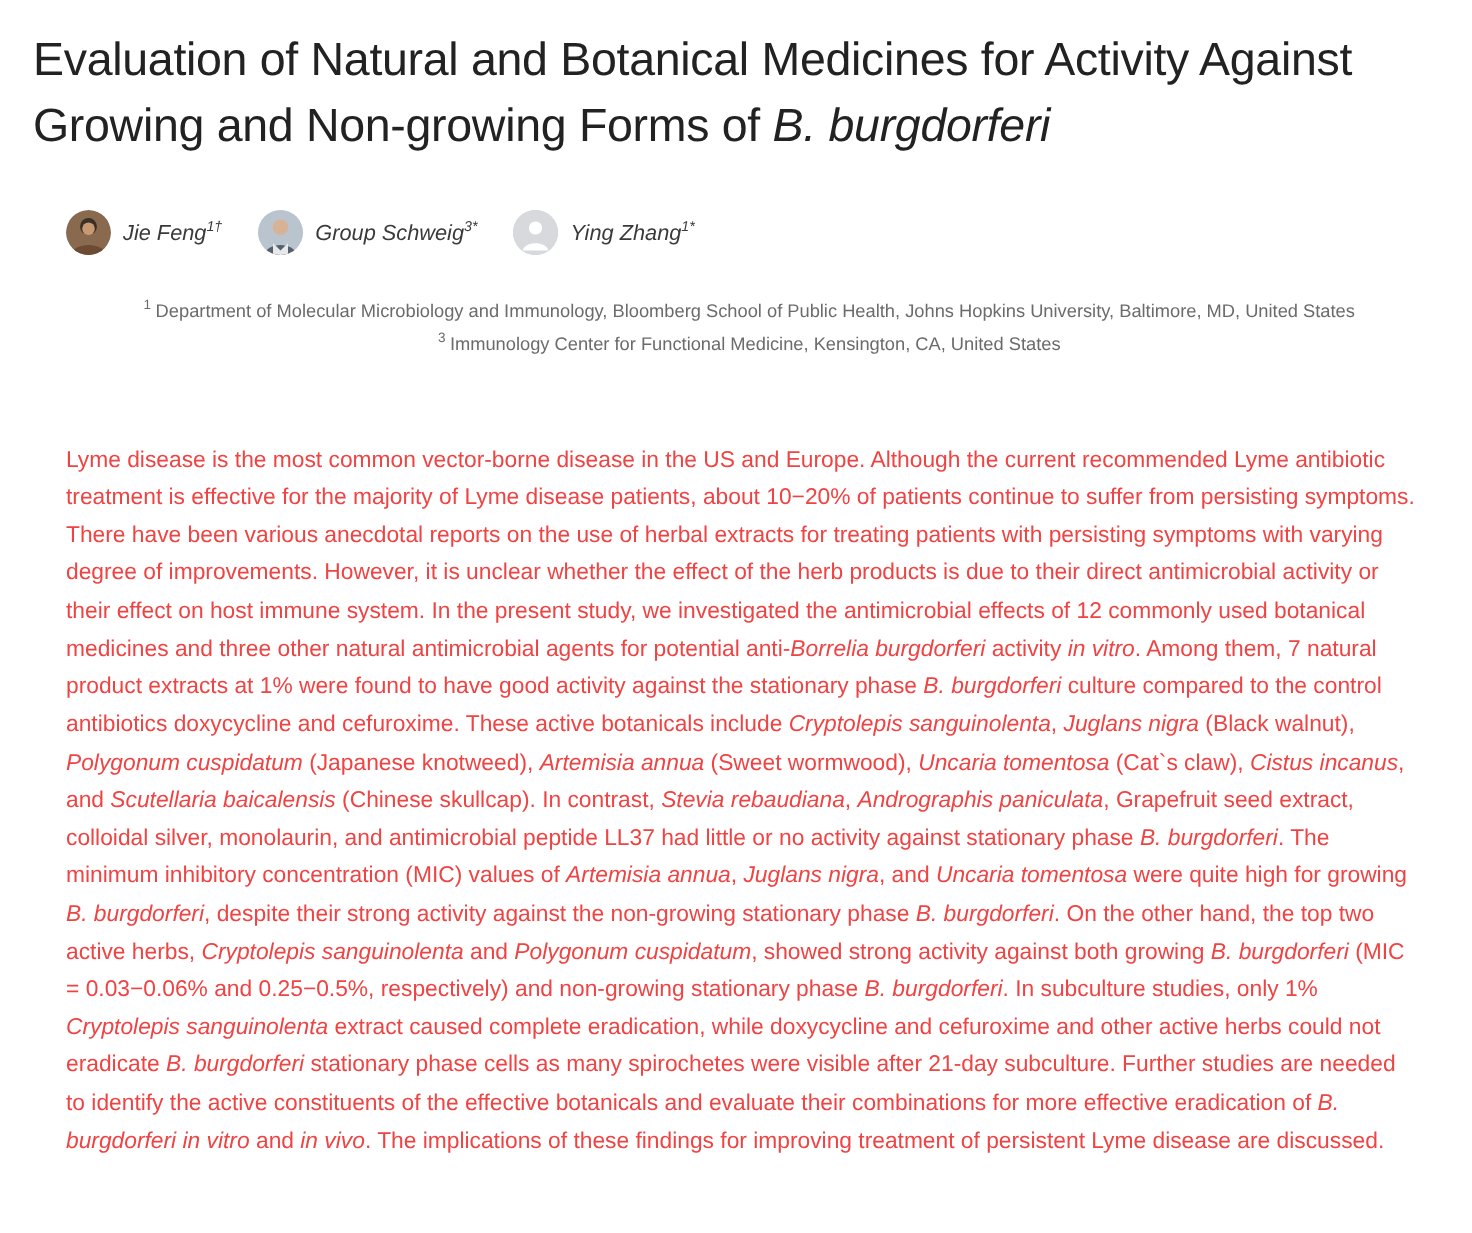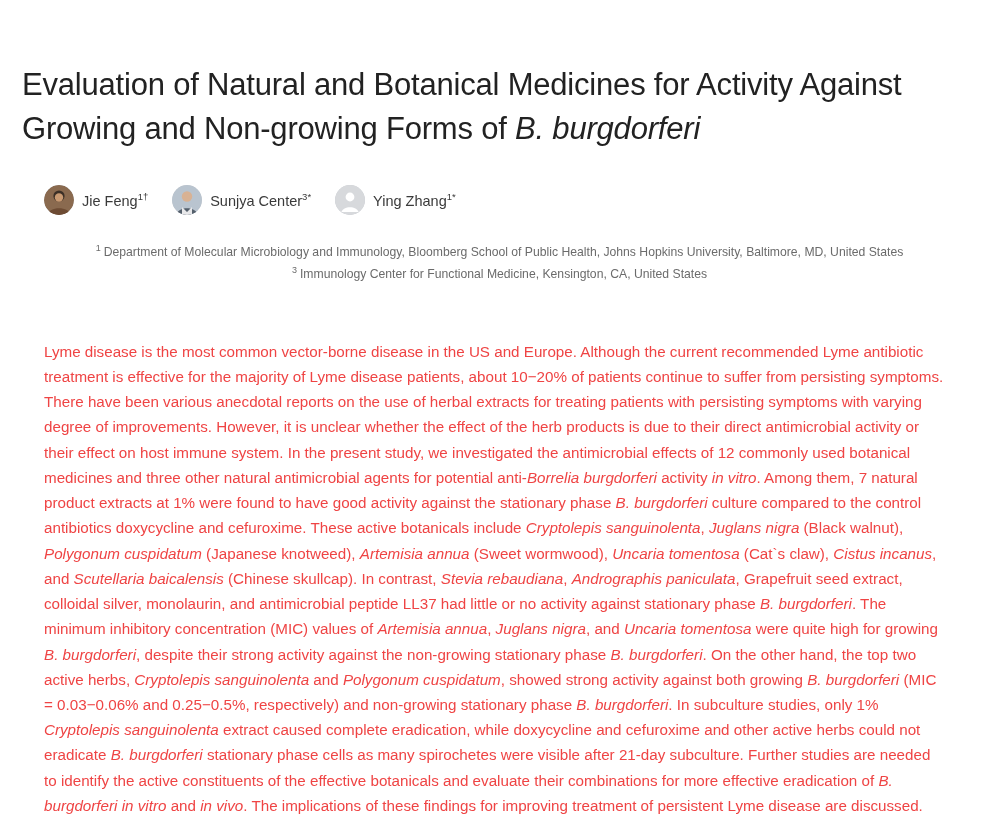--- a/index.html
+++ b/index.html
@@ -13,40 +13,40 @@
     font-family: "Liberation Sans", sans-serif;
     color: #333333;
     overflow: hidden;
   }
   .page {
     box-sizing: border-box;
     width: 981px;
     height: 746px;
     padding: 18px 26px 16px 22px;
     position: relative;
-    margin-top: 45px;
   }
   .title {
     font-size: 31px;
     line-height: 1.42;
     font-weight: 400;
     color: #222222;
     letter-spacing: -0.2px;
     margin: 0 0 8px 0;
     max-width: 940px;
   }
   .title .ital {
     font-style: italic;
   }
   .authors {
     display: flex;
     align-items: center;
     margin-top: 34px;
     margin-left: 22px;
     gap: 0px;
+    font-style: italic;
   }
   .author {
     display: flex;
     align-items: center;
     margin-right: 24px;
   }
   .avatar {
     width: 30px;
     height: 30px;
     border-radius: 50%;
@@ -121,21 +121,21 @@
 
     <div class="author">
       <span class="avatar">
         <svg width="30" height="30" viewBox="0 0 30 30">
           <circle cx="15" cy="15" r="15" fill="#b9c4cf"></circle>
           <circle cx="15" cy="11.5" r="5.2" fill="#d8b294"></circle>
           <path d="M4 30 C6 21 24 21 26 30 Z" fill="#55606c"></path>
           <path d="M10 22 L15 27 L20 22 L20 30 L10 30 Z" fill="#e8e8ea"></path>
         </svg>
       </span>
-      <span class="author-name"><span>Sunjya Center</span><span class="sup">3*</span></span>
+      <span class="author-name"><span>Group Schweig</span><span class="sup">3*</span></span>
     </div>
 
     <div class="author">
       <span class="avatar">
         <svg width="30" height="30" viewBox="0 0 30 30">
           <circle cx="15" cy="15" r="15" fill="#d7d9dc"></circle>
           <circle cx="15" cy="12" r="4.4" fill="#ffffff"></circle>
           <path d="M6.5 27 C8 20.5 22 20.5 23.5 27 Z" fill="#ffffff"></path>
         </svg>
       </span>

